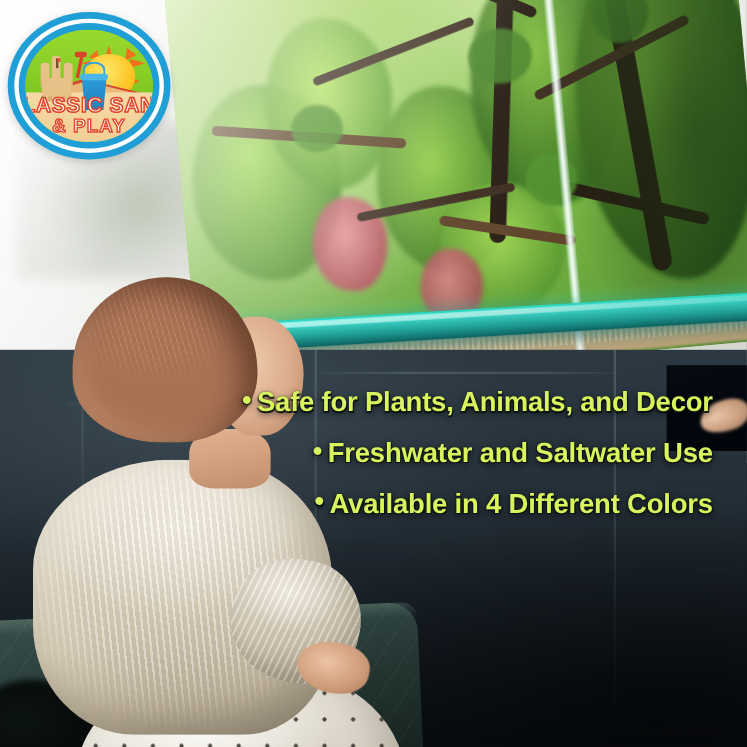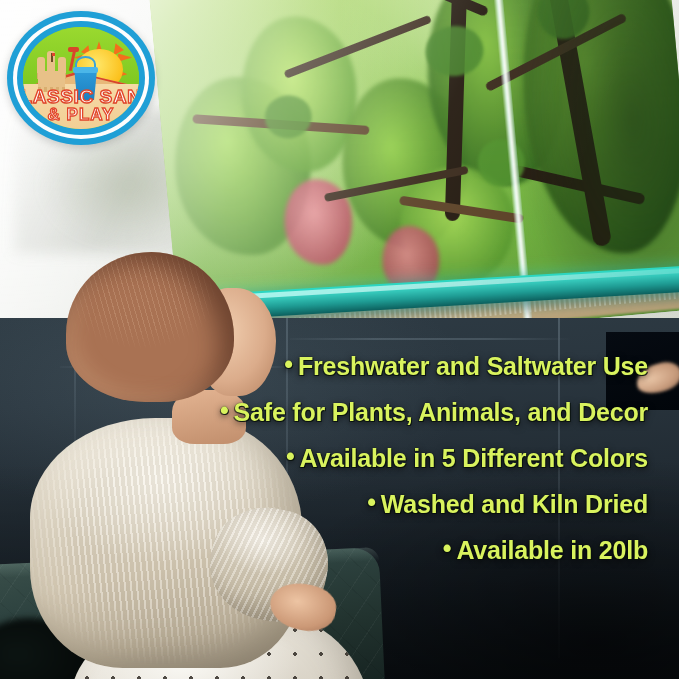--- a/index.html
+++ b/index.html
@@ -456,29 +456,23 @@
       <div class="bucket"></div>
       <div class="bucket-rim"></div>
 
       <div class="logo-text1">CLASSIC SAND</div>
       <div class="logo-text2">&amp; PLAY</div>
     </div>
   </div>
 
   <div class="bullets">
     <div class="bline">
+      <span class="bul">•</span><span>Safe for Plants, Animals, and Decor</span>
+    </div>
+    <div class="bline">
       <span class="bul">•</span><span>Freshwater and Saltwater Use</span>
     </div>
     <div class="bline">
-      <span class="bul">•</span><span>Safe for Plants, Animals, and Decor</span>
+      <span class="bul">•</span><span>Available in 4 Different Colors</span>
     </div>
-    <div class="bline">
-      <span class="bul">•</span><span>Available in 5 Different Colors</span>
-    </div>
-    <div class="bline">
-      <span class="bul">•</span><span>Washed and Kiln Dried</span>
-    </div>
-    <div class="bline">
-      <span class="bul">•</span><span>Available in 20lb</span>
-    </div>
   </div>
 
 </div>
 
 </body></html>

